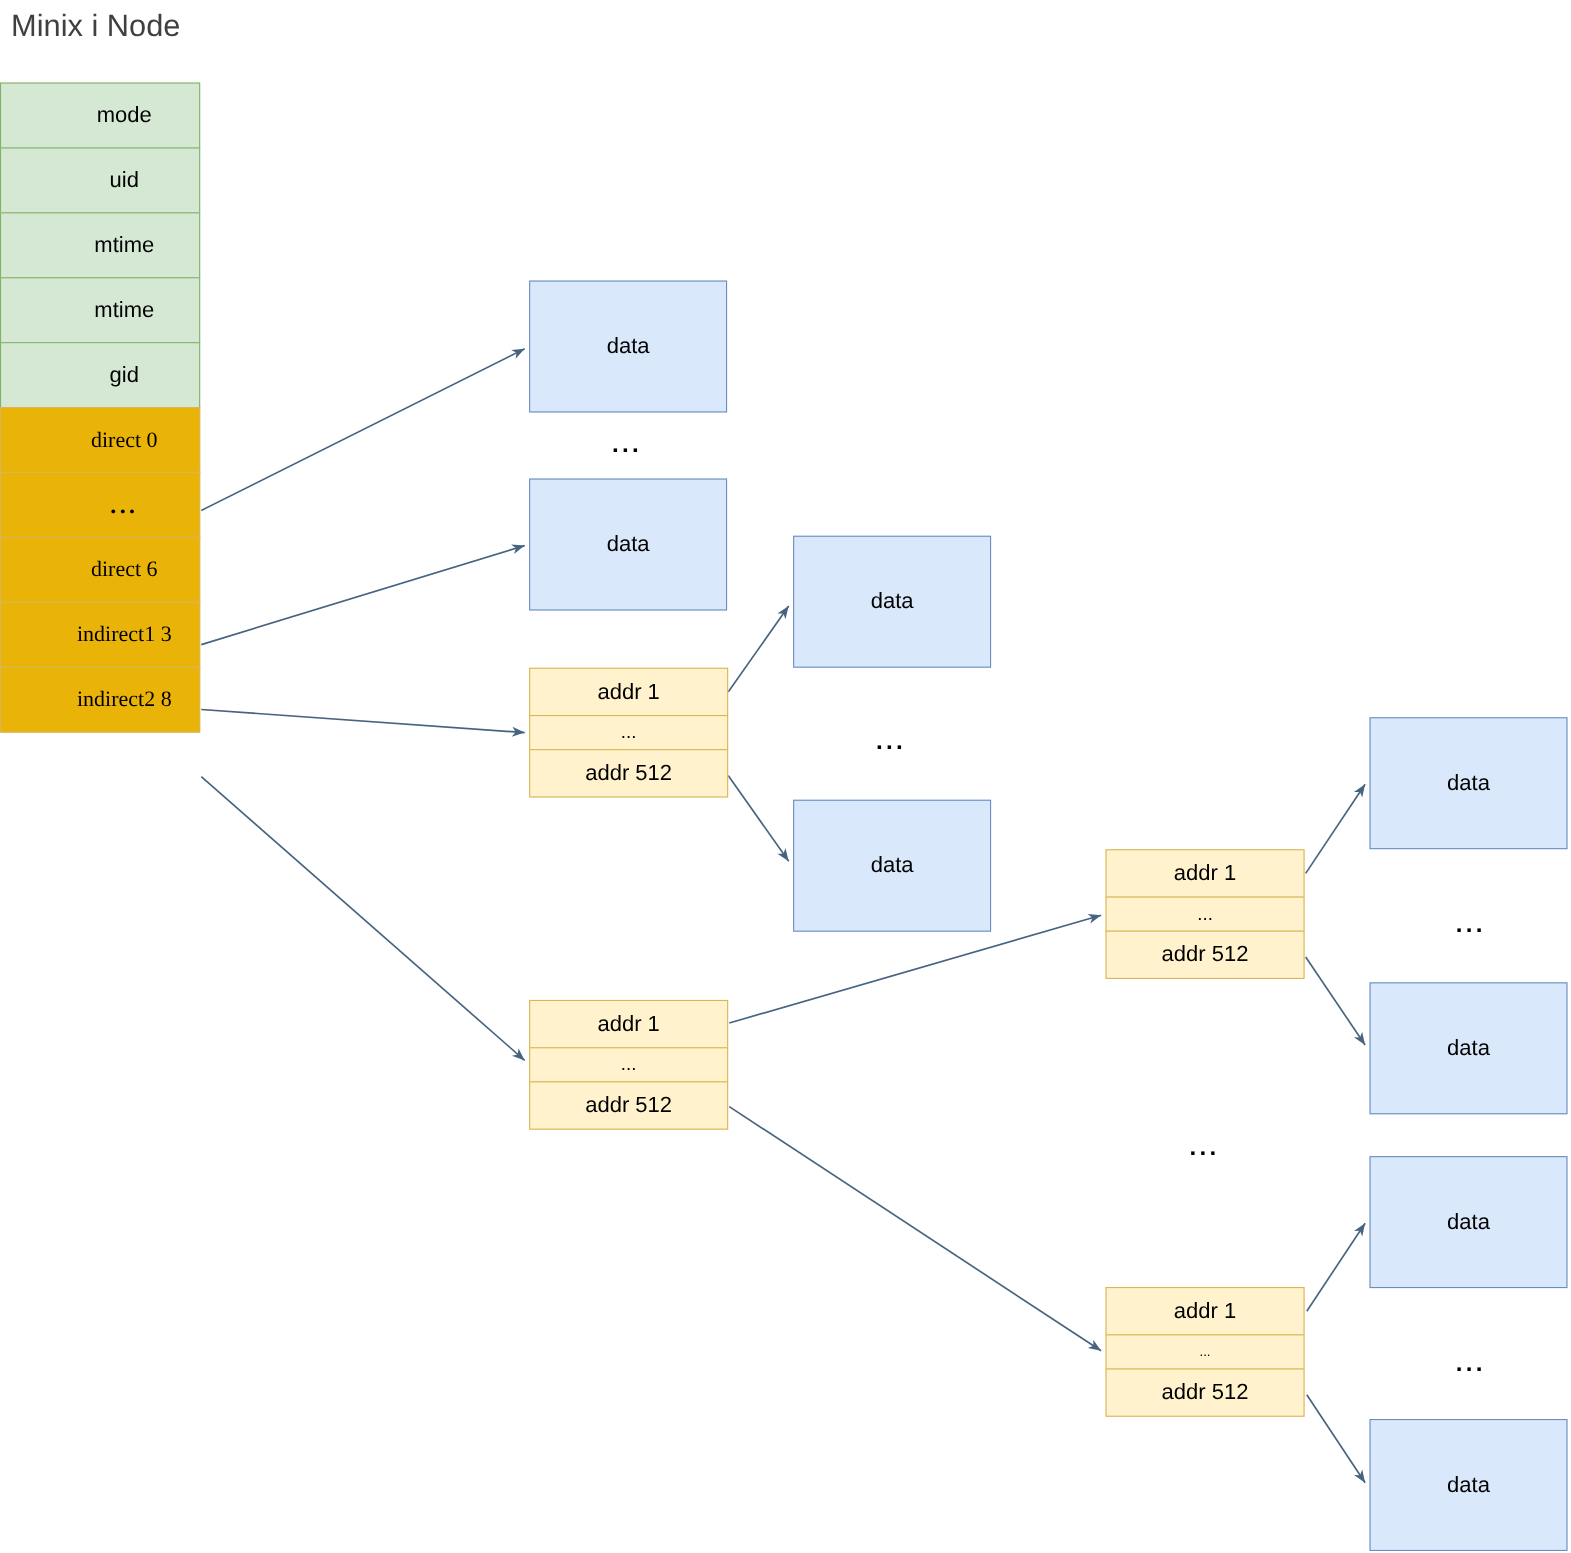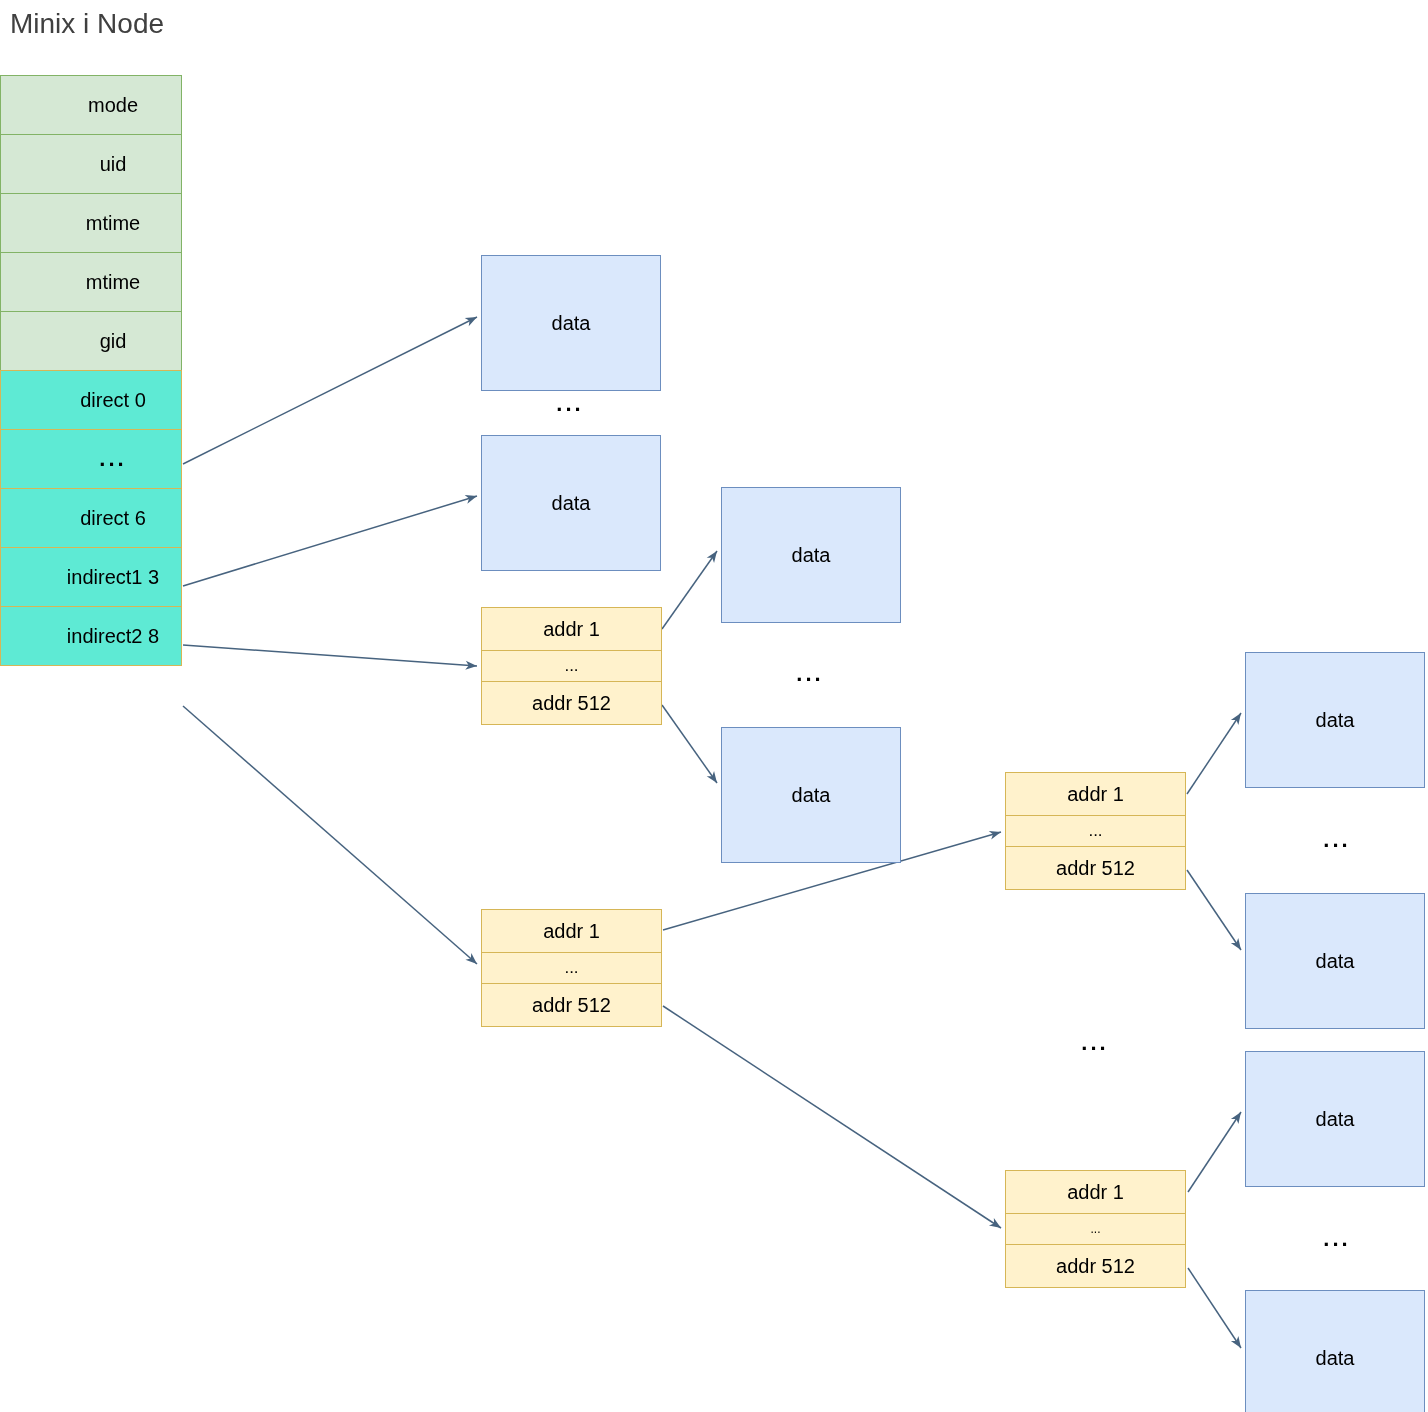--- a/index.html
+++ b/index.html
@@ -39,28 +39,28 @@
     margin-top: -1px;
     border: 1px solid;
     display: flex;
     align-items: center;
     justify-content: center;
     font-size: 20px;
     padding-left: 44px;
   }
   .cell:first-child { margin-top: 0; }
   .cell.green  { background: #d5e8d4; border-color: #82b366; }
-  .cell.yellow { background: #5eead4; border-color: #d6b656; }
+  .cell.yellow { background: #eab308; border-color: #d6b656; font-family: Liberation Serif, serif; }
   .cell.dots   { font-weight: bold; font-size: 22px; letter-spacing: 3px; }
   
   .data-box {
     position: absolute;
     box-sizing: border-box;
     width: 180px;
-    height: 136px;
+    height: 120px;
     background: #dae8fc;
     border: 1px solid #6c8ebf;
     display: flex;
     align-items: center;
     justify-content: center;
     font-size: 20px;
     z-index: 2;
   }
   
   .addr-block {

